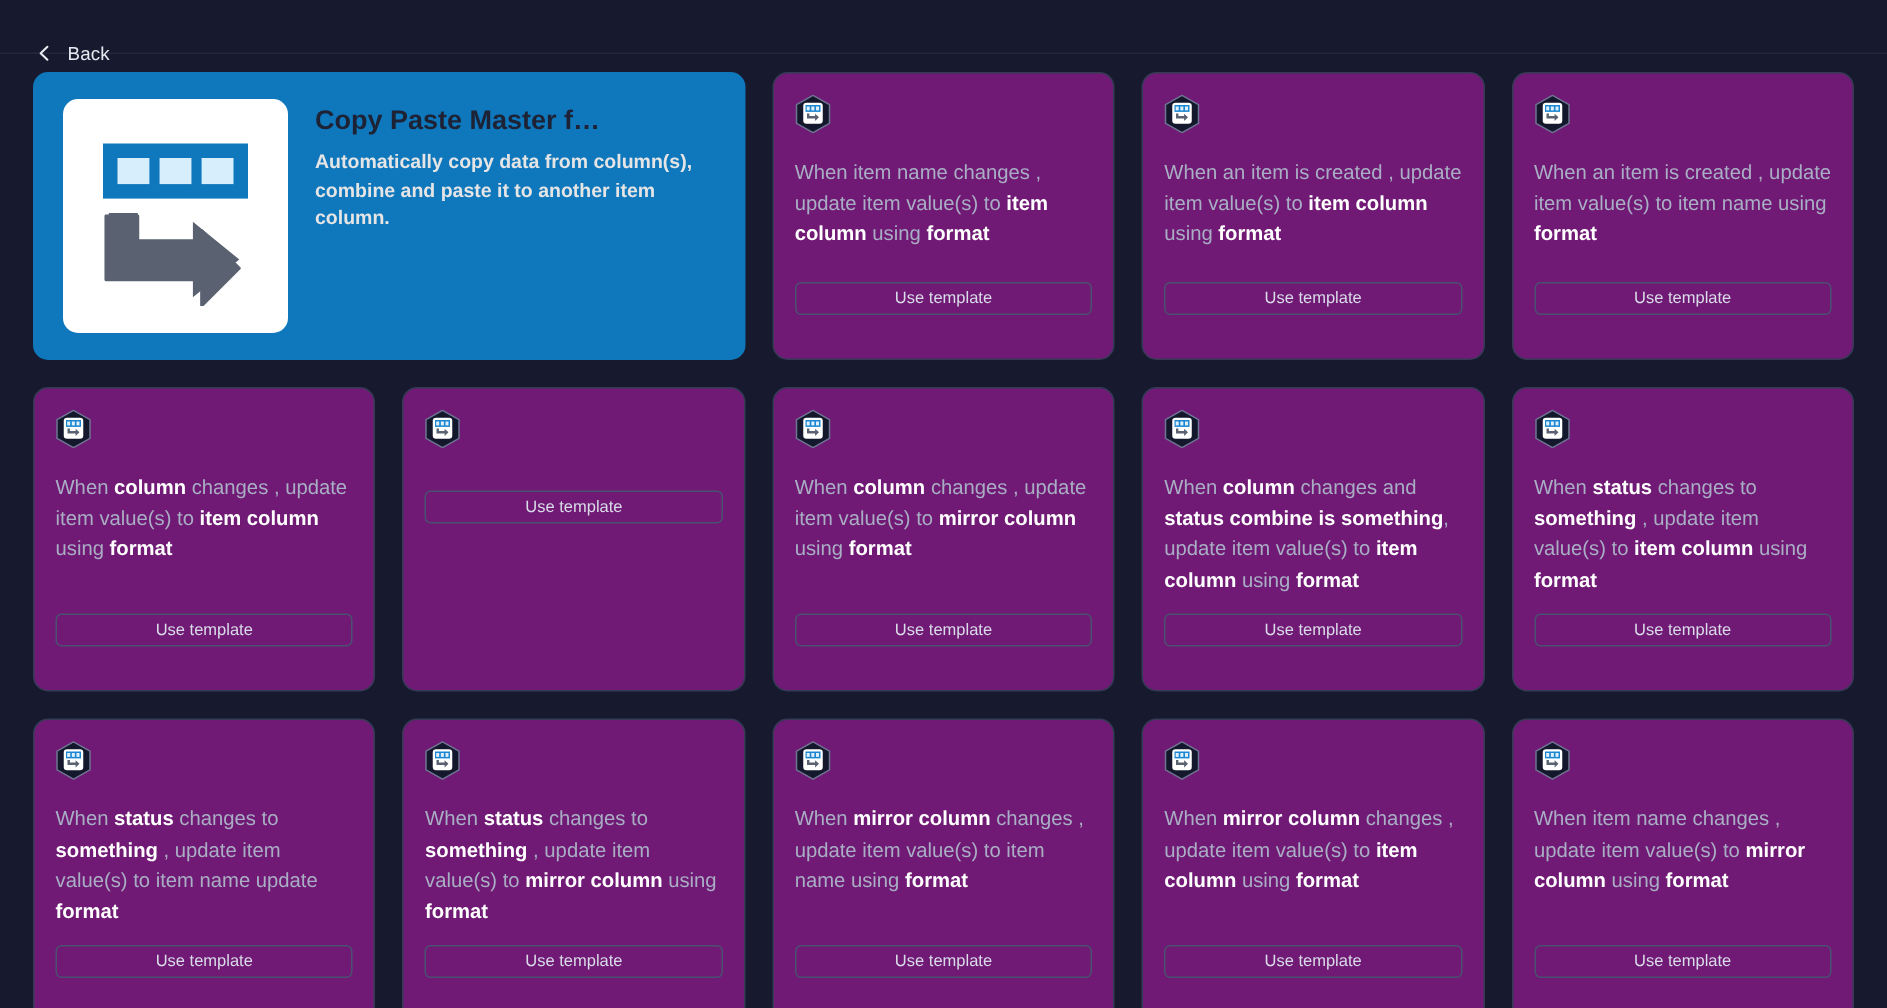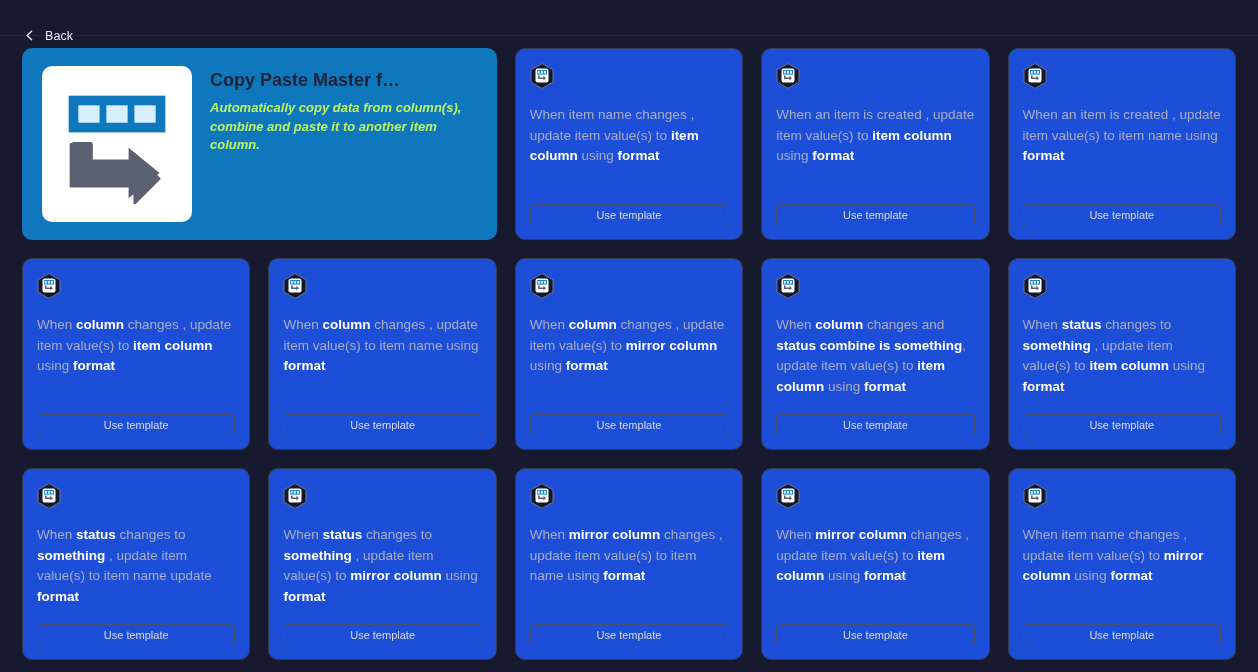--- a/index.html
+++ b/index.html
@@ -88,31 +88,30 @@
     color: #1d2235;
     line-height: 1.15;
     margin-bottom: 8px;
     white-space: nowrap;
     overflow: hidden;
     text-overflow: ellipsis;
   }
   .hero-sub {
     font-size: 13px;
     font-weight: 700;
-    color: #bef264;
+    color: #e5e5e5;
     line-height: 1.45;
-    font-style: italic;
   }
 
   
   .card {
-    background: #1d4ed8;
+    background: #701a75;
     border: 1px solid #353a55;
     border-radius: 10px;
-    padding: 14px 14px 13px 14px;
+    padding: 14px 14px 29px 14px;
     display: flex;
     flex-direction: column;
     min-height: 192px;
   }
   .card-icon {
     width: 24px;
     height: 26px;
     margin-bottom: 16px;
     flex: 0 0 auto;
   }
@@ -244,21 +243,20 @@
 <svg viewBox="0 0 24 26" width="24" height="26" aria-hidden="true">
   <polygon points="12,0.6 23,6.8 23,19.2 12,25.4 1,19.2 1,6.8" fill="#13182c" stroke="#6e7491" stroke-width="1"></polygon>
   <rect x="5.5" y="5.5" width="13" height="14" rx="2.2" fill="#ffffff"></rect>
   <rect x="7" y="7" width="10" height="4.6" fill="#1b86d1"></rect>
   <rect x="7.8" y="8" width="2" height="2.6" fill="#dff0fb"></rect>
   <rect x="10.9" y="8" width="2" height="2.6" fill="#dff0fb"></rect>
   <rect x="14" y="8" width="2" height="2.6" fill="#dff0fb"></rect>
   <path d="M8 12.6 v3.4 h5.4 v1.6 l2.6 -2.4 -2.6 -2.4 v1.6 H9.6 v-1.8 z" fill="#5a6170"></path>
 </svg>
       </span>
-      <div class="card-desc"><span>When </span><b>column</b><span> changes , update item value(s) to item name using </span><b>format</b></div>
       <button class="use-template">Use template</button>
     </div>
     <div class="card">
       <span class="card-icon">
 <svg viewBox="0 0 24 26" width="24" height="26" aria-hidden="true">
   <polygon points="12,0.6 23,6.8 23,19.2 12,25.4 1,19.2 1,6.8" fill="#13182c" stroke="#6e7491" stroke-width="1"></polygon>
   <rect x="5.5" y="5.5" width="13" height="14" rx="2.2" fill="#ffffff"></rect>
   <rect x="7" y="7" width="10" height="4.6" fill="#1b86d1"></rect>
   <rect x="7.8" y="8" width="2" height="2.6" fill="#dff0fb"></rect>
   <rect x="10.9" y="8" width="2" height="2.6" fill="#dff0fb"></rect>

